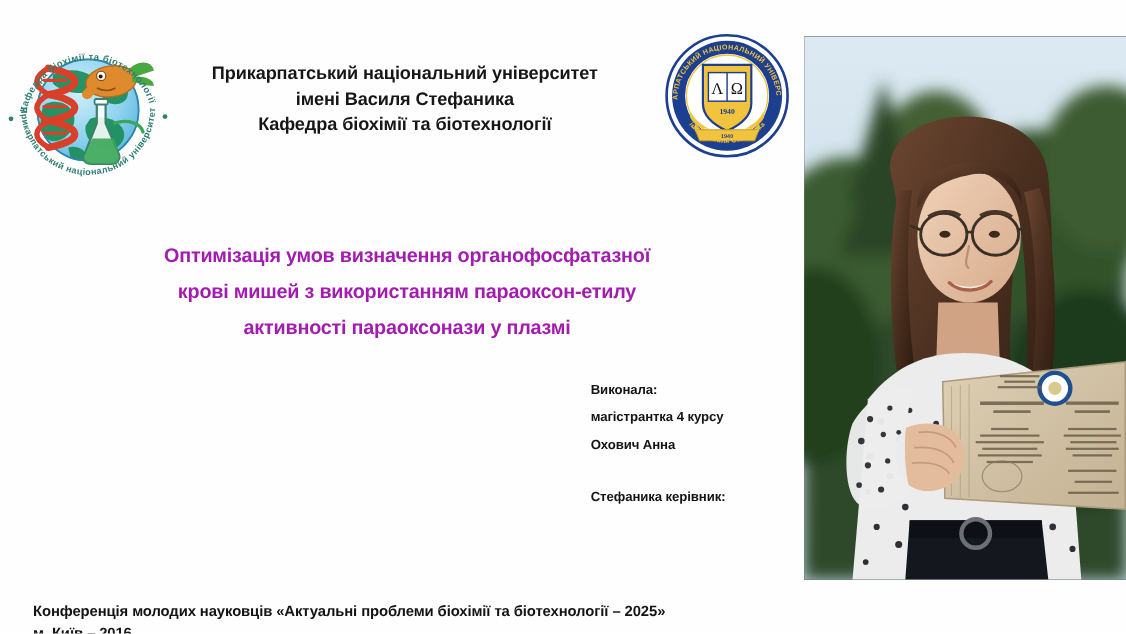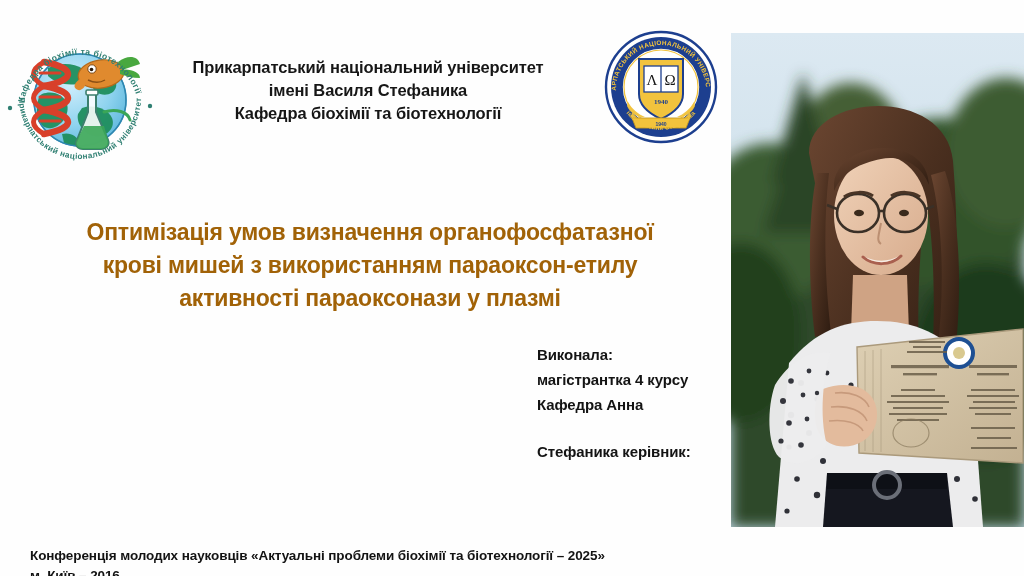--- a/index.html
+++ b/index.html
@@ -28,28 +28,28 @@
 
   
   .uni-seal{position:absolute;left:602px;top:26px;width:118px;height:122px;}
   .uni-seal svg{width:100%;height:100%;display:block;}
 
   
   .title-block{
     position:absolute;left:32px;top:216px;width:676px;text-align:center;
   }
   .title-line{
-    font-size:23px;font-weight:bold;line-height:33px;color:#a16207;
+    font-size:18px;font-weight:bold;line-height:33px;color:#a21caf;
     letter-spacing:-0.2px;white-space:nowrap;
   }
 
   
   .author-block{position:absolute;left:537px;top:342px;width:230px;}
   .author-line{
-    font-size:15px;font-weight:bold;line-height:25px;color:#141414;
+    font-size:12px;font-weight:bold;line-height:25px;color:#141414;
     white-space:nowrap;letter-spacing:-0.1px;
   }
   .author-gap{height:22px;}
 
   
   .footer-block{
     position:absolute;left:30px;top:530px;width:680px;text-align:left;margin-top:16px;
   }
   .footer-line{
     font-size:13.5px;font-weight:bold;line-height:20px;color:#131313;
@@ -185,21 +185,21 @@
 
   <div class="title-block">
     <div class="title-line">Оптимізація умов визначення органофосфатазної</div>
     <div class="title-line">крові мишей з використанням параоксон-етилу</div>
     <div class="title-line">активності параоксонази у плазмі</div>
   </div>
 
   <div class="author-block">
     <div class="author-line">Виконала:</div>
     <div class="author-line">магістрантка 4 курсу</div>
-    <div class="author-line">Кафедра Анна</div>
+    <div class="author-line">Охович Анна</div>
     <div class="author-gap"></div>
     <div class="author-line">Стефаника керівник:</div>
   </div>
 
   <div class="footer-block">
     <div class="footer-line">Конференція молодих науковців «Актуальні проблеми біохімії та біотехнології – 2025»</div>
     <div class="footer-line">м. Київ – 2016</div>
   </div>
 
   <div class="photo">

